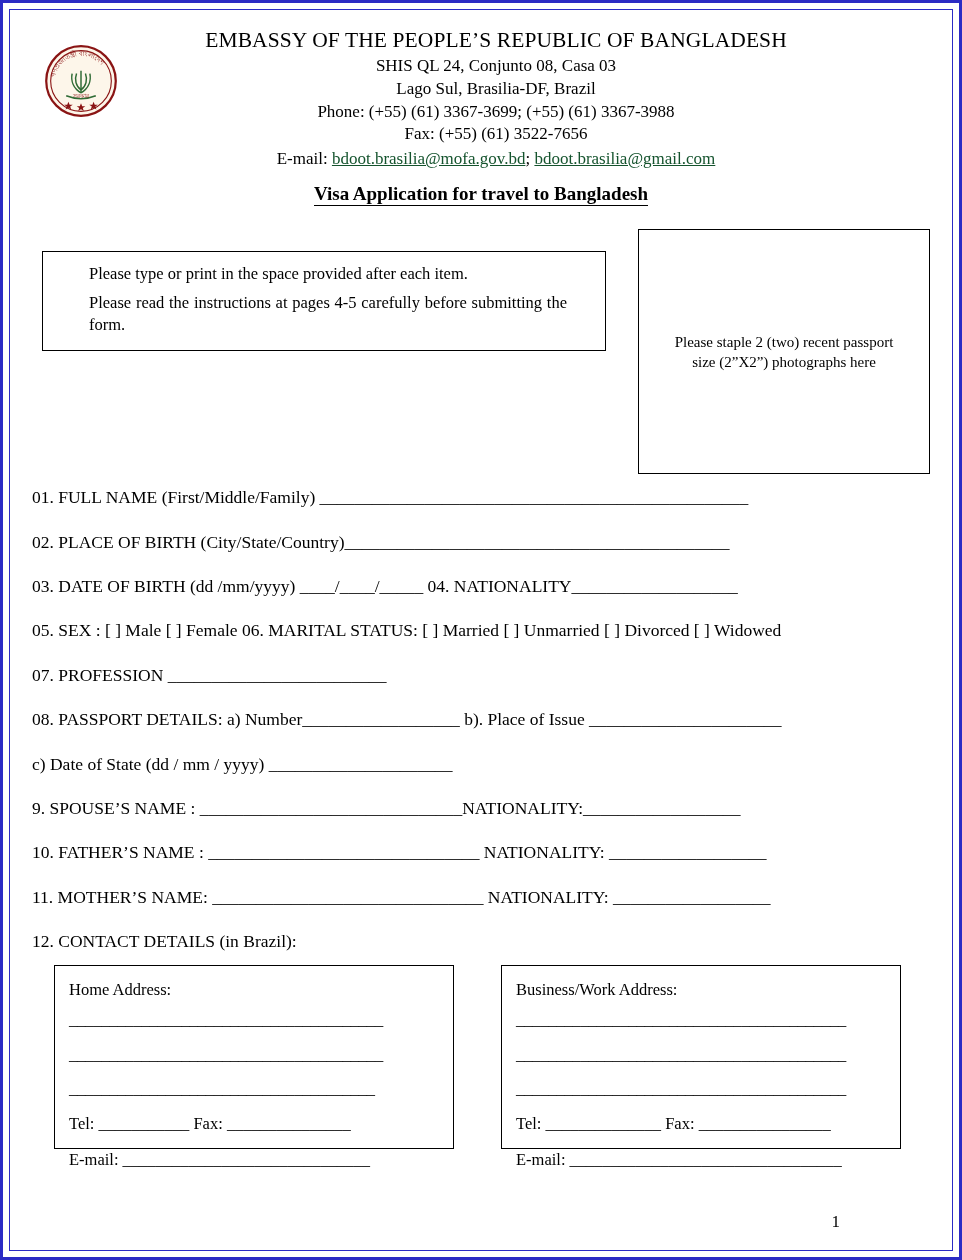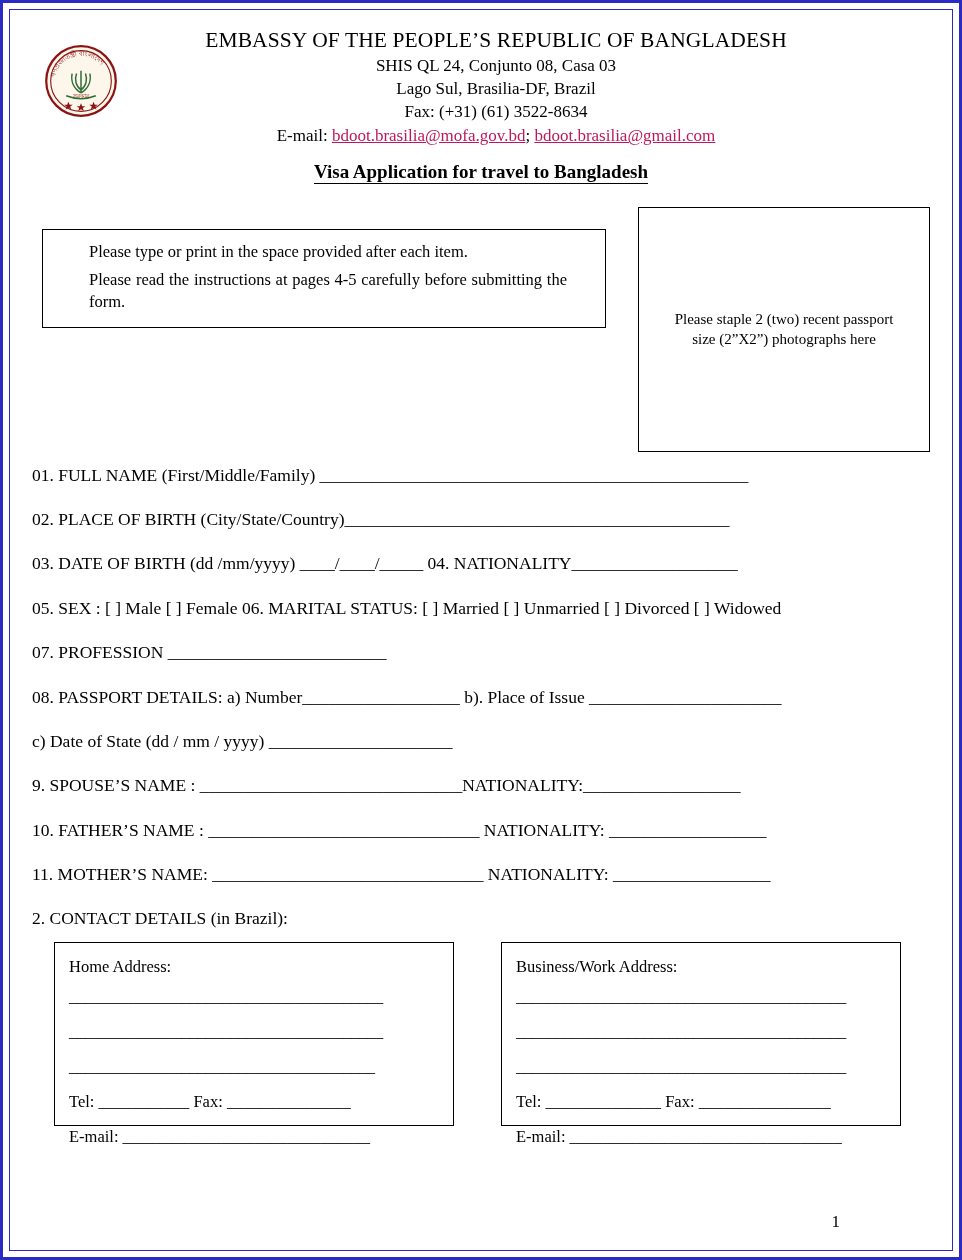--- a/index.html
+++ b/index.html
@@ -62,21 +62,21 @@
   }
   .addr-line {
     font-size: 17px;
     line-height: 1.33;
   }
   .mail-line {
     font-size: 17px;
     line-height: 1.5;
   }
   .mail-line a {
-    color: #be185d;
+    color: #14532d;
     text-decoration: underline;
   }
   .form-title {
     text-align: center;
     font-size: 19px;
     font-weight: bold;
     margin-top: 12px;
   }
   .form-title span {
     border-bottom: 1.6px solid #000;
@@ -202,21 +202,22 @@
             <textPath href="#arcTop" startOffset="6%">গণপ্রজাতন্ত্রী বাংলাদেশ</textPath>
           </text>
           <text x="50" y="73" font-size="8" fill="#8a1414" text-anchor="middle" font-family="'Liberation Sans',sans-serif">সরকার</text>
         </svg>
       </div>
 
       <div class="head-text">
         <div class="emb-title">EMBASSY OF THE PEOPLE’S REPUBLIC OF BANGLADESH</div>
         <div class="addr-line">SHIS QL 24, Conjunto 08, Casa 03</div>
         <div class="addr-line">Lago Sul, Brasilia-DF, Brazil</div>
-        <div class="addr-line">Fax: (+31) (61) 3522-8634</div>
+        <div class="addr-line">Phone: (+55) (61) 3367-3699; (+55) (61) 3367-3988</div>
+        <div class="addr-line">Fax: (+55) (61) 3522-7656</div>
         <div class="mail-line"><span>E-mail: </span><a href="#">bdoot.brasilia@mofa.gov.bd</a><span>; </span><a href="#">bdoot.brasilia@gmail.com</a></div>
       </div>
 
       <div class="form-title"><span>Visa Application for travel to Bangladesh</span></div>
     </div>
 
     <div class="mid-row">
       <div class="instr-box">
         <p>Please type or print in the space provided after each item.</p>
         <p class="instr-justify">Please read the instructions at pages 4-5 carefully before submitting the form.</p>
@@ -234,21 +235,21 @@
       <div class="fld">01. FULL NAME (First/Middle/Family) _________________________________________________</div>
       <div class="fld">02. PLACE OF BIRTH (City/State/Country)____________________________________________</div>
       <div class="fld">03. DATE OF BIRTH (dd /mm/yyyy) ____/____/_____ 04. NATIONALITY___________________</div>
       <div class="fld">05. SEX : [  ] Male [  ] Female 06. MARITAL STATUS: [ ] Married  [ ] Unmarried [ ] Divorced  [ ] Widowed</div>
       <div class="fld">07. PROFESSION _________________________</div>
       <div class="fld">08. PASSPORT DETAILS: a) Number__________________ b). Place of Issue ______________________</div>
       <div class="fld">c) Date of State (dd / mm / yyyy) _____________________</div>
       <div class="fld">9.   SPOUSE’S NAME : ______________________________NATIONALITY:__________________</div>
       <div class="fld">10.  FATHER’S NAME : _______________________________ NATIONALITY: __________________</div>
       <div class="fld">11.  MOTHER’S NAME: _______________________________ NATIONALITY: __________________</div>
-      <div class="contact-label">2.  CONTACT DETAILS (in Brazil):</div>
+      <div class="contact-label">12.  CONTACT DETAILS (in Brazil):</div>
     </div>
 
     <div class="contact-row">
       <div class="contact-box">
         <div class="cb-title">Home Address:</div>
         <div class="cb-rule">_______________________________________</div>
         <div class="cb-rule">_______________________________________</div>
         <div class="cb-rule">______________________________________</div>
         <div class="cb-tel">Tel: ___________ Fax: _______________</div>
         <div class="cb-mail">E-mail: ______________________________</div>

